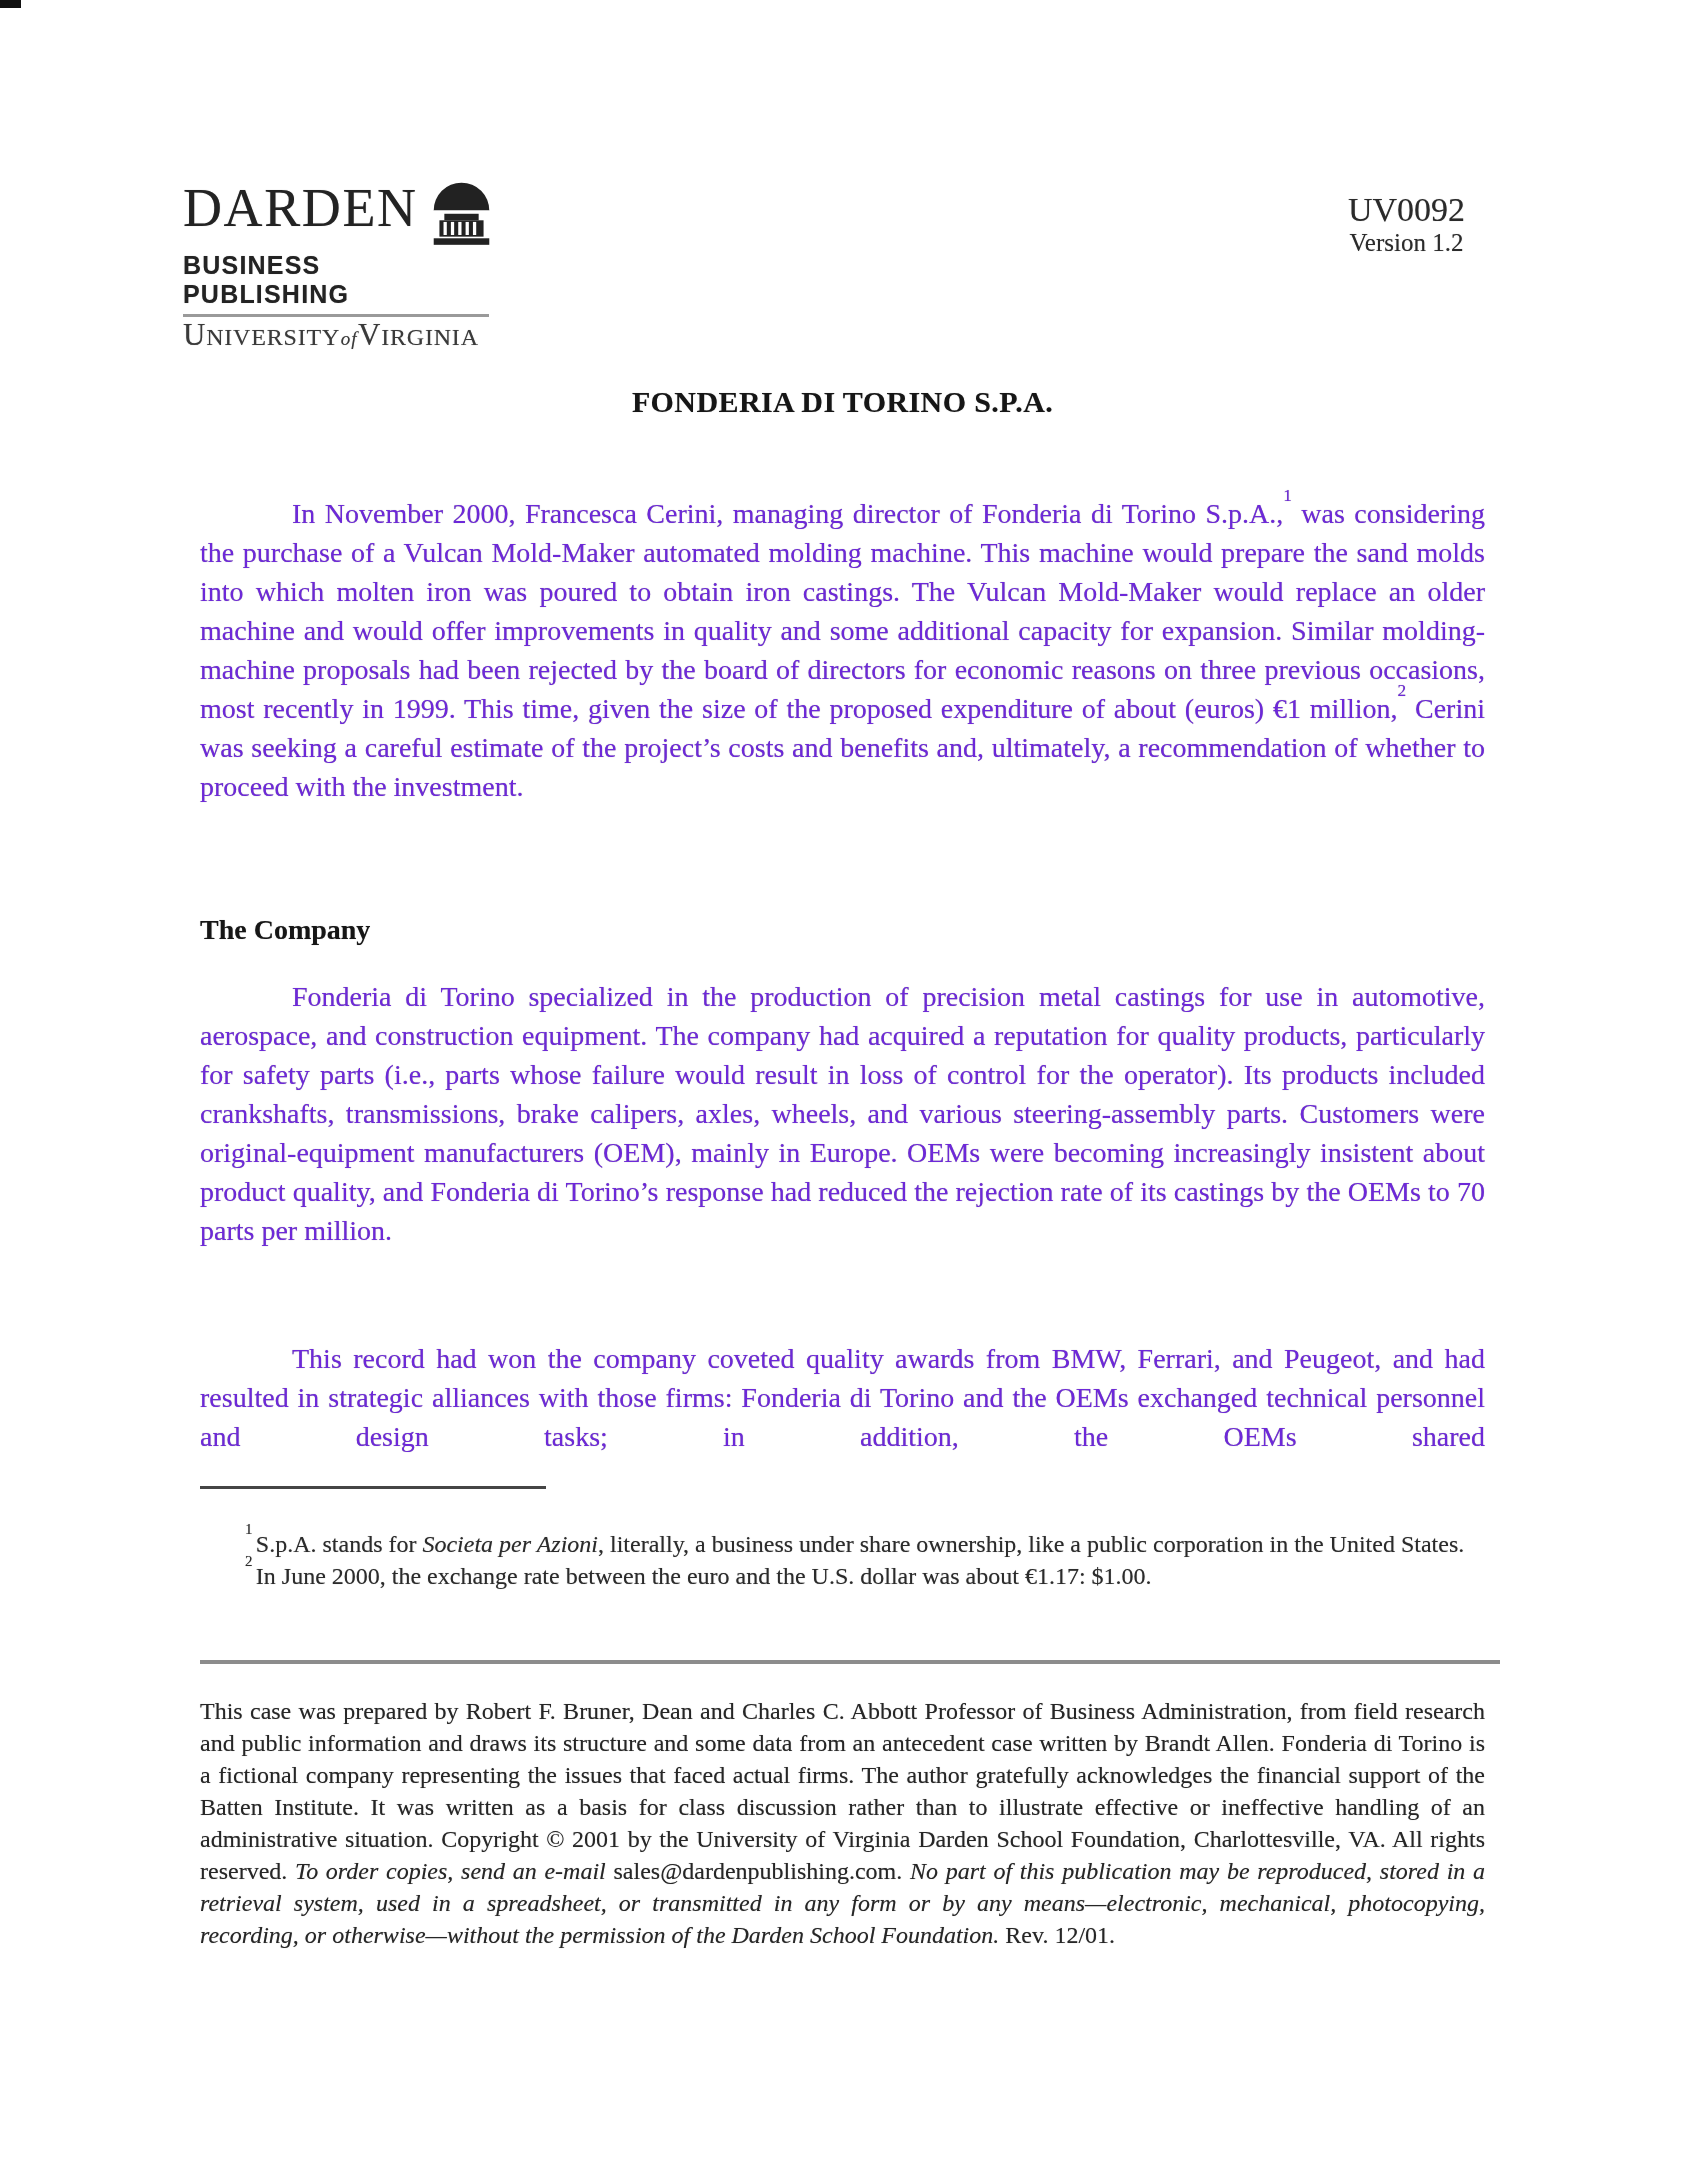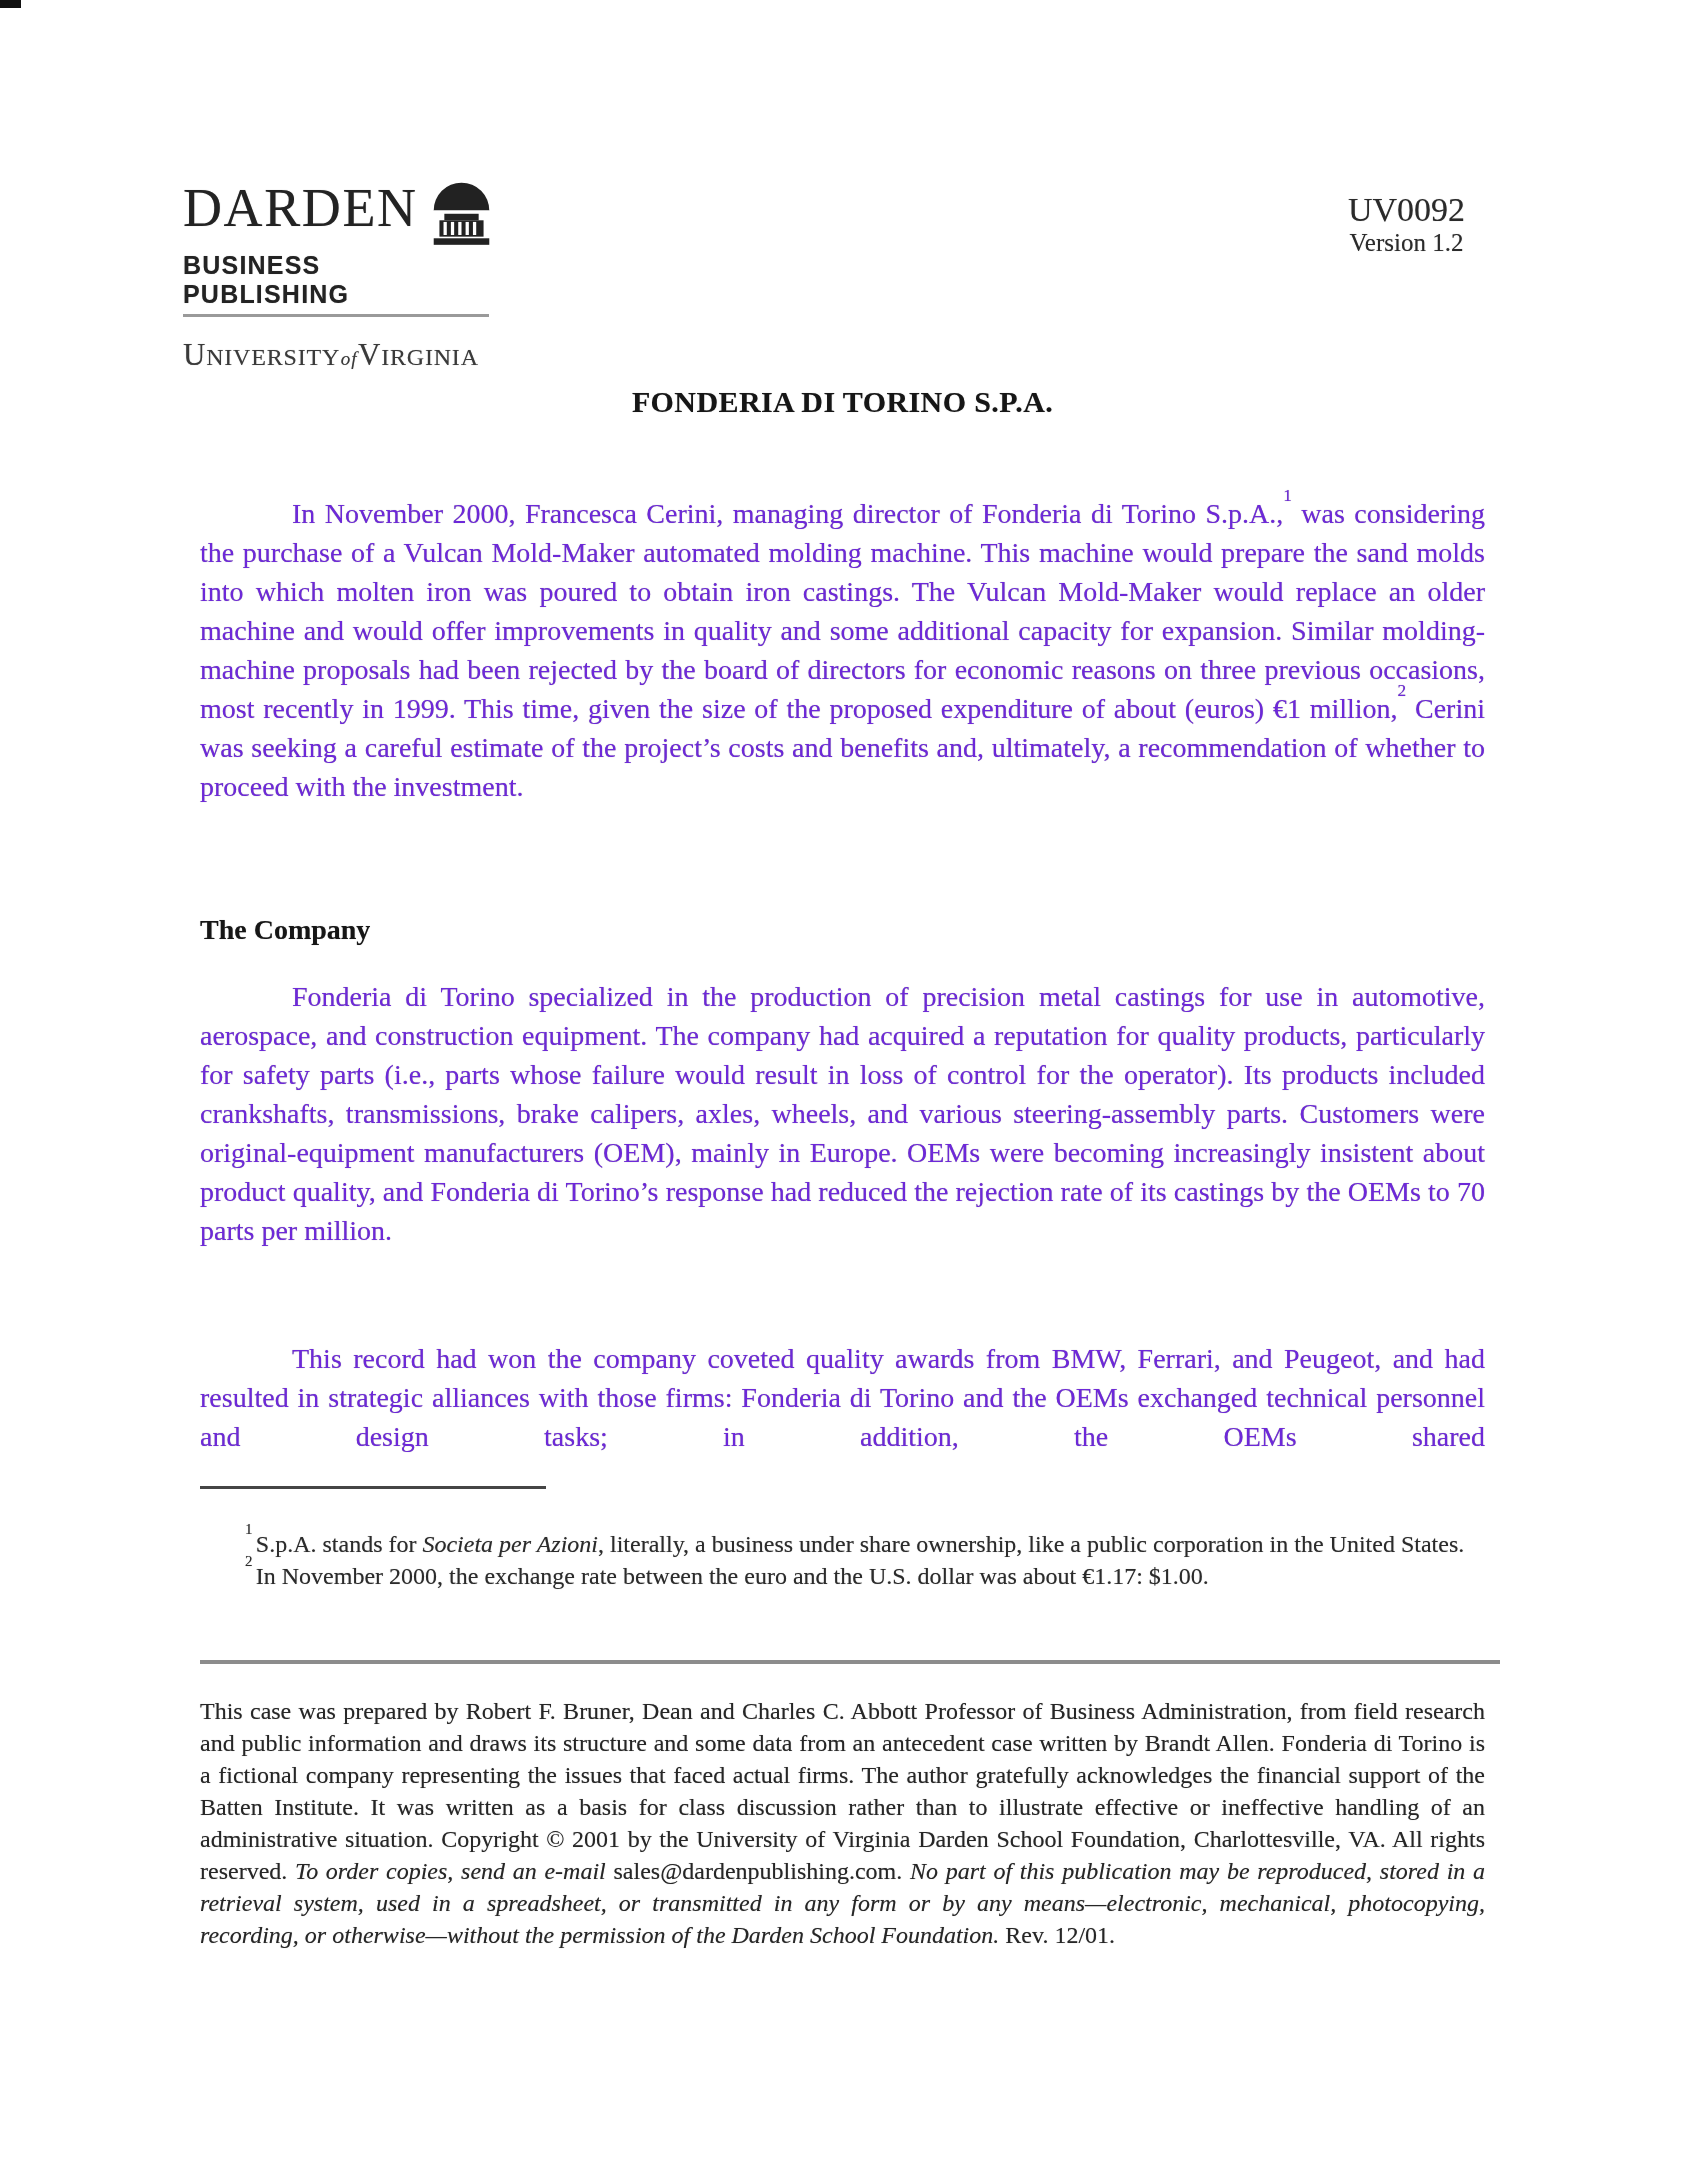--- a/index.html
+++ b/index.html
@@ -12,21 +12,21 @@
   .scan-artifact { position:absolute; left:0; top:0; width:21.4px; height:8.2px; background:#111; }
 
   
   .logo { position:absolute; left:183px; top:176px; width:329px; }
   .logo-row1 { display:flex; align-items:flex-start; }
   .brand { font-size:54px; line-height:64px; letter-spacing:1.6px; font-weight:400; color:#232323; }
   .rotunda { margin-left:10px; margin-top:0px; }
   .division { margin-top:1.6px; font-family:Liberation Sans, sans-serif; font-weight:700;
               font-size:25px; letter-spacing:1.2px; color:#232323; width:306px; }
   .gray-line { margin-top:5.8px; height:2.5px; background:#9a9a9a; width:306px; }
-  .university { margin-top:20px; font-size:24px; letter-spacing:0.8px; color:#3a3a3a; white-space:nowrap; }
+  .university { margin-top:0; font-size:24px; letter-spacing:0.8px; color:#3a3a3a; white-space:nowrap; }
   .uni-cap { display:inline-block; }
   .uni-cap::first-letter { font-size:31px; }
   .uni-of { font-style:italic; font-size:19px; margin:0 0.8px; }
 
   
   .doc-code-block { position:absolute; left:1324px; top:192px; width:165px; text-align:center; }
   .doc-code { font-size:34px; line-height:35px; color:#2a2a2a; }
   .doc-version { font-size:25px; line-height:31px; color:#2a2a2a; }
 
   
@@ -97,21 +97,21 @@
 
   <div class="bodyblock heading">The Company</div>
 
   <div class="bodyblock para2 indent">Fonderia di Torino specialized in the production of precision metal castings for use in automotive, aerospace, and construction equipment. The company had acquired a reputation for quality products, particularly for safety parts (i.e., parts whose failure would result in loss of control for the operator). Its products included crankshafts, transmissions, brake calipers, axles, wheels, and various steering-assembly parts. Customers were original-equipment manufacturers (OEM), mainly in Europe. OEMs were becoming increasingly insistent about product quality, and Fonderia di Torino’s response had reduced the rejection rate of its castings by the OEMs to 70 parts per million.</div>
   <div class="bodyblock para3 indent">This record had won the company coveted quality awards from BMW, Ferrari, and Peugeot, and had resulted in strategic alliances with those firms: Fonderia di Torino and the OEMs exchanged technical personnel and design tasks; in addition, the OEMs shared</div>
 
   <div class="fn-rule"></div>
 
   <div class="footnotes">
     <p class="footnote"><sup class="fnm">1</sup><span>S.p.A. stands for </span><span class="it">Societa per Azioni</span><span>, literally, a business under share ownership, like a public corporation in the United States.</span></p>
-    <p class="footnote"><sup class="fnm">2</sup><span>In November 2000, the exchange rate between the euro and the U.S. dollar was about €1.17: $1.00.</span></p>
+    <p class="footnote"><sup class="fnm">2</sup><span>In June 2000, the exchange rate between the euro and the U.S. dollar was about €1.17: $1.00.</span></p>
   </div>
 
   <div class="separator"></div>
 
   <div class="legal"><span>This case was prepared by Robert F. Bruner, Dean and Charles C. Abbott Professor of Business Administration, from field research and public information and draws its structure and some data from an antecedent case written by Brandt Allen. Fonderia di Torino is a fictional company representing the issues that faced actual firms. The author gratefully acknowledges the financial support of the Batten Institute. It was written as a basis for class discussion rather than to illustrate effective or ineffective handling of an administrative situation. Copyright © 2001 by the University of Virginia Darden School Foundation, Charlottesville, VA. All rights reserved. </span><span class="it">To order copies, send an e-mail</span><span> sales@dardenpublishing.com. </span><span class="it">No part of this publication may be reproduced, stored in a retrieval system, used in a spreadsheet, or transmitted in any form or by any means—electronic, mechanical, photocopying, recording, or otherwise—without the permission of the Darden School Foundation.</span><span> Rev. 12/01.</span></div>
 
 </div>
 
 
 </body></html>

